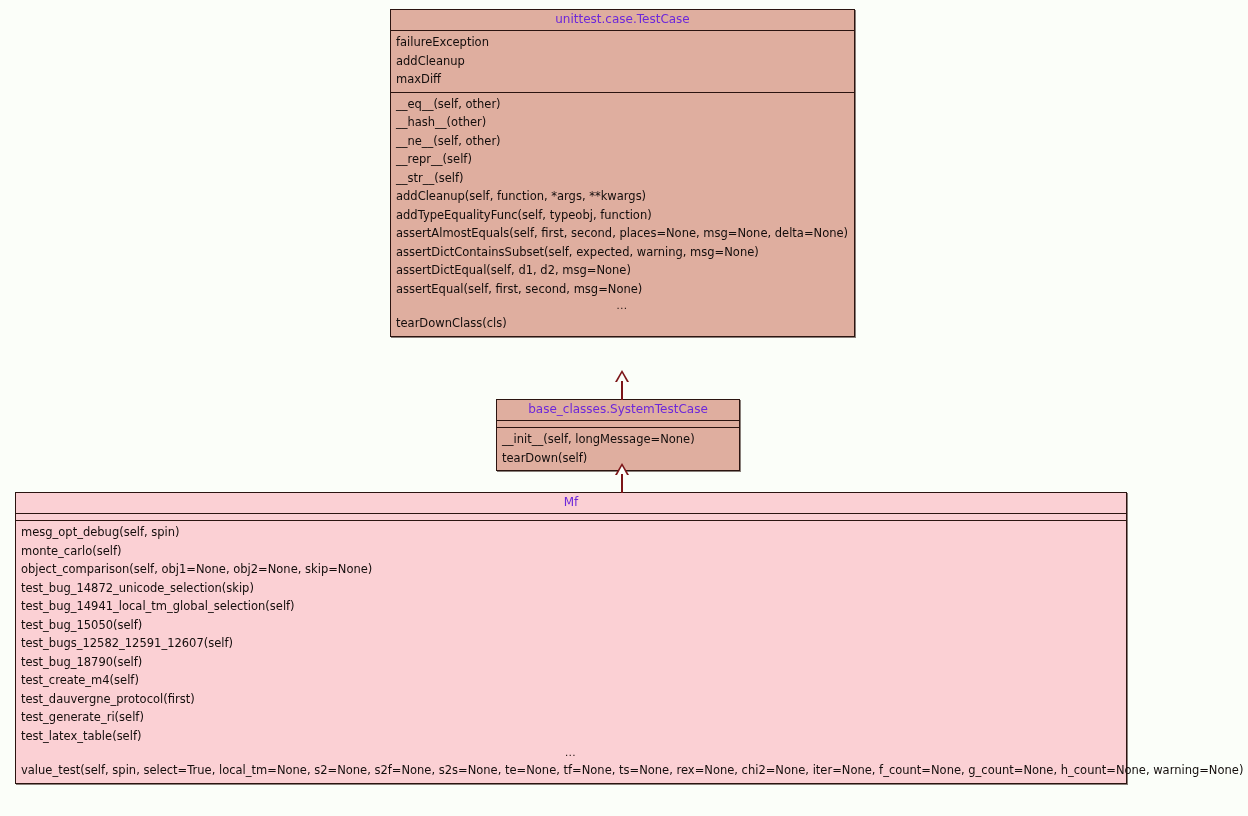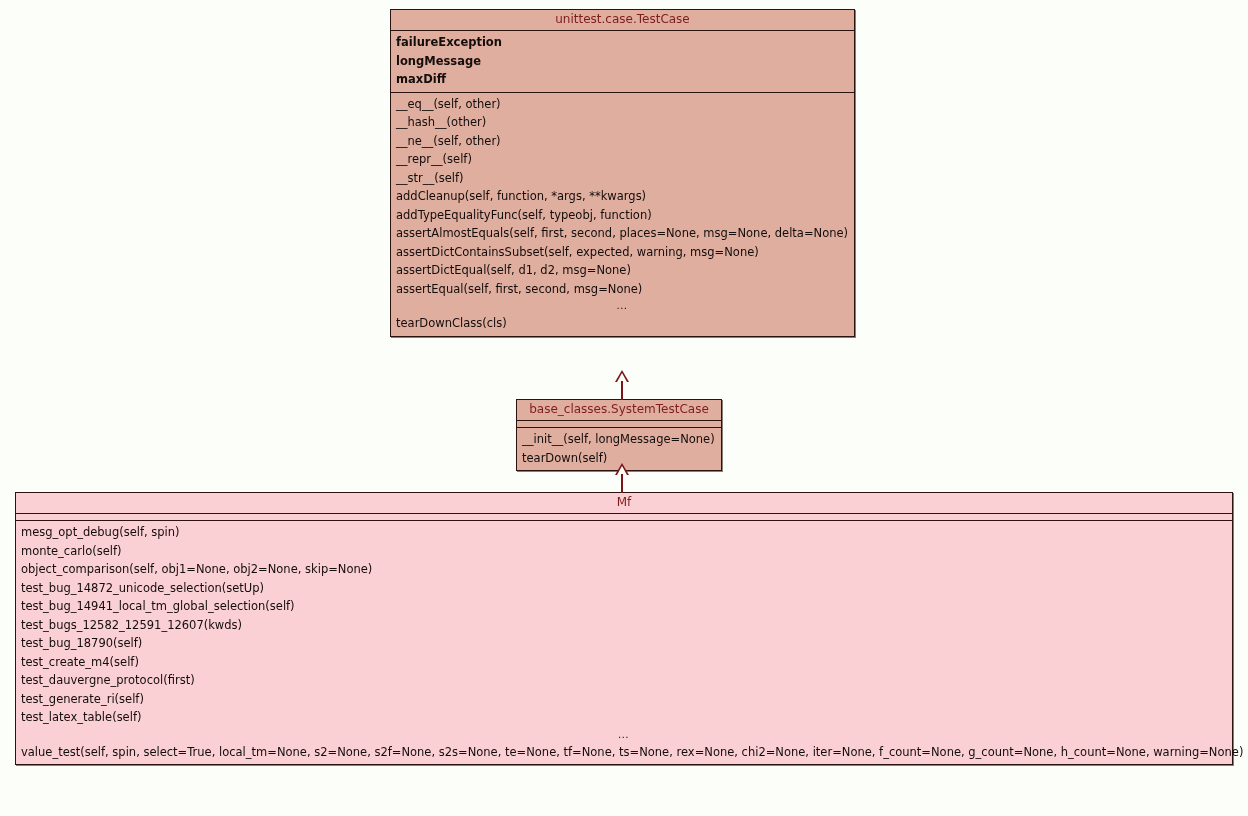--- a/index.html
+++ b/index.html
@@ -20,32 +20,31 @@
   }
   .uml-class {
     position: absolute;
     box-sizing: border-box;
     border: 1px solid #2b1410;
     box-shadow: 1px 1px 0 0 rgba(40,20,16,0.55);
   }
   .uml-header {
     text-align: center;
     font-size: 12px;
-    color: #7f1d1d;
+    color: #6d28d9;
     padding: 3px 4px 4px 4px;
     border-bottom: 1px solid #2b1410;
     line-height: 13px;
     white-space: nowrap;
   }
   .uml-compartment {
     padding: 2px 0 3px 0;
   }
   .uml-attrs {
     border-bottom: 1px solid #2b1410;
-    font-weight: bold;
   }
   .uml-attrs.empty {
     height: 6px;
     padding: 0;
   }
   .uml-row {
     font-size: 11.5px;
     color: #130d0c;
     line-height: 18.5px;
     padding: 0 5px;
@@ -63,24 +62,24 @@
   
   .c-testcase  { background: #dfae9f; }
   .c-system    { background: #dfae9f; }
   .c-mf        { background: #fbd0d4; }
 
   
   #class-testcase {
     left: 390px; top: 9px; width: 465px;
   }
   #class-systemtestcase {
-    left: 516px; top: 399px; width: 206px;
+    left: 496px; top: 399px; width: 244px;
   }
   #class-mf {
-    left: 15px; top: 492px; width: 1218px;
+    left: 15px; top: 492px; width: 1112px;
   }
 
   
   .edge {
     position: absolute;
   }
   .edge-line {
     position: absolute;
     width: 2px;
     background: #7c1518;
@@ -112,21 +111,21 @@
 </style>
 </head>
 <body>
 
 <div id="diagram">
 
   <div class="uml-class c-testcase" id="class-testcase">
     <div class="uml-header">unittest.case.TestCase</div>
     <div class="uml-compartment uml-attrs">
       <div class="uml-row">failureException</div>
-      <div class="uml-row">longMessage</div>
+      <div class="uml-row">addCleanup</div>
       <div class="uml-row">maxDiff</div>
     </div>
     <div class="uml-compartment uml-methods">
       <div class="uml-row">__eq__(self, other)</div>
       <div class="uml-row">__hash__(other)</div>
       <div class="uml-row">__ne__(self, other)</div>
       <div class="uml-row">__repr__(self)</div>
       <div class="uml-row">__str__(self)</div>
       <div class="uml-row">addCleanup(self, function, *args, **kwargs)</div>
       <div class="uml-row">addTypeEqualityFunc(self, typeobj, function)</div>
@@ -148,23 +147,24 @@
     </div>
   </div>
 
   <div class="uml-class c-mf" id="class-mf">
     <div class="uml-header">Mf</div>
     <div class="uml-compartment uml-attrs empty"></div>
     <div class="uml-compartment uml-methods">
       <div class="uml-row">mesg_opt_debug(self, spin)</div>
       <div class="uml-row">monte_carlo(self)</div>
       <div class="uml-row">object_comparison(self, obj1=None, obj2=None, skip=None)</div>
-      <div class="uml-row">test_bug_14872_unicode_selection(setUp)</div>
+      <div class="uml-row">test_bug_14872_unicode_selection(skip)</div>
       <div class="uml-row">test_bug_14941_local_tm_global_selection(self)</div>
-      <div class="uml-row">test_bugs_12582_12591_12607(kwds)</div>
+      <div class="uml-row">test_bug_15050(self)</div>
+      <div class="uml-row">test_bugs_12582_12591_12607(self)</div>
       <div class="uml-row">test_bug_18790(self)</div>
       <div class="uml-row">test_create_m4(self)</div>
       <div class="uml-row">test_dauvergne_protocol(first)</div>
       <div class="uml-row">test_generate_ri(self)</div>
       <div class="uml-row">test_latex_table(self)</div>
       <div class="uml-row ellipsis">…</div>
       <div class="uml-row">value_test(self, spin, select=True, local_tm=None, s2=None, s2f=None, s2s=None, te=None, tf=None, ts=None, rex=None, chi2=None, iter=None, f_count=None, g_count=None, h_count=None, warning=None)</div>
     </div>
   </div>
 

